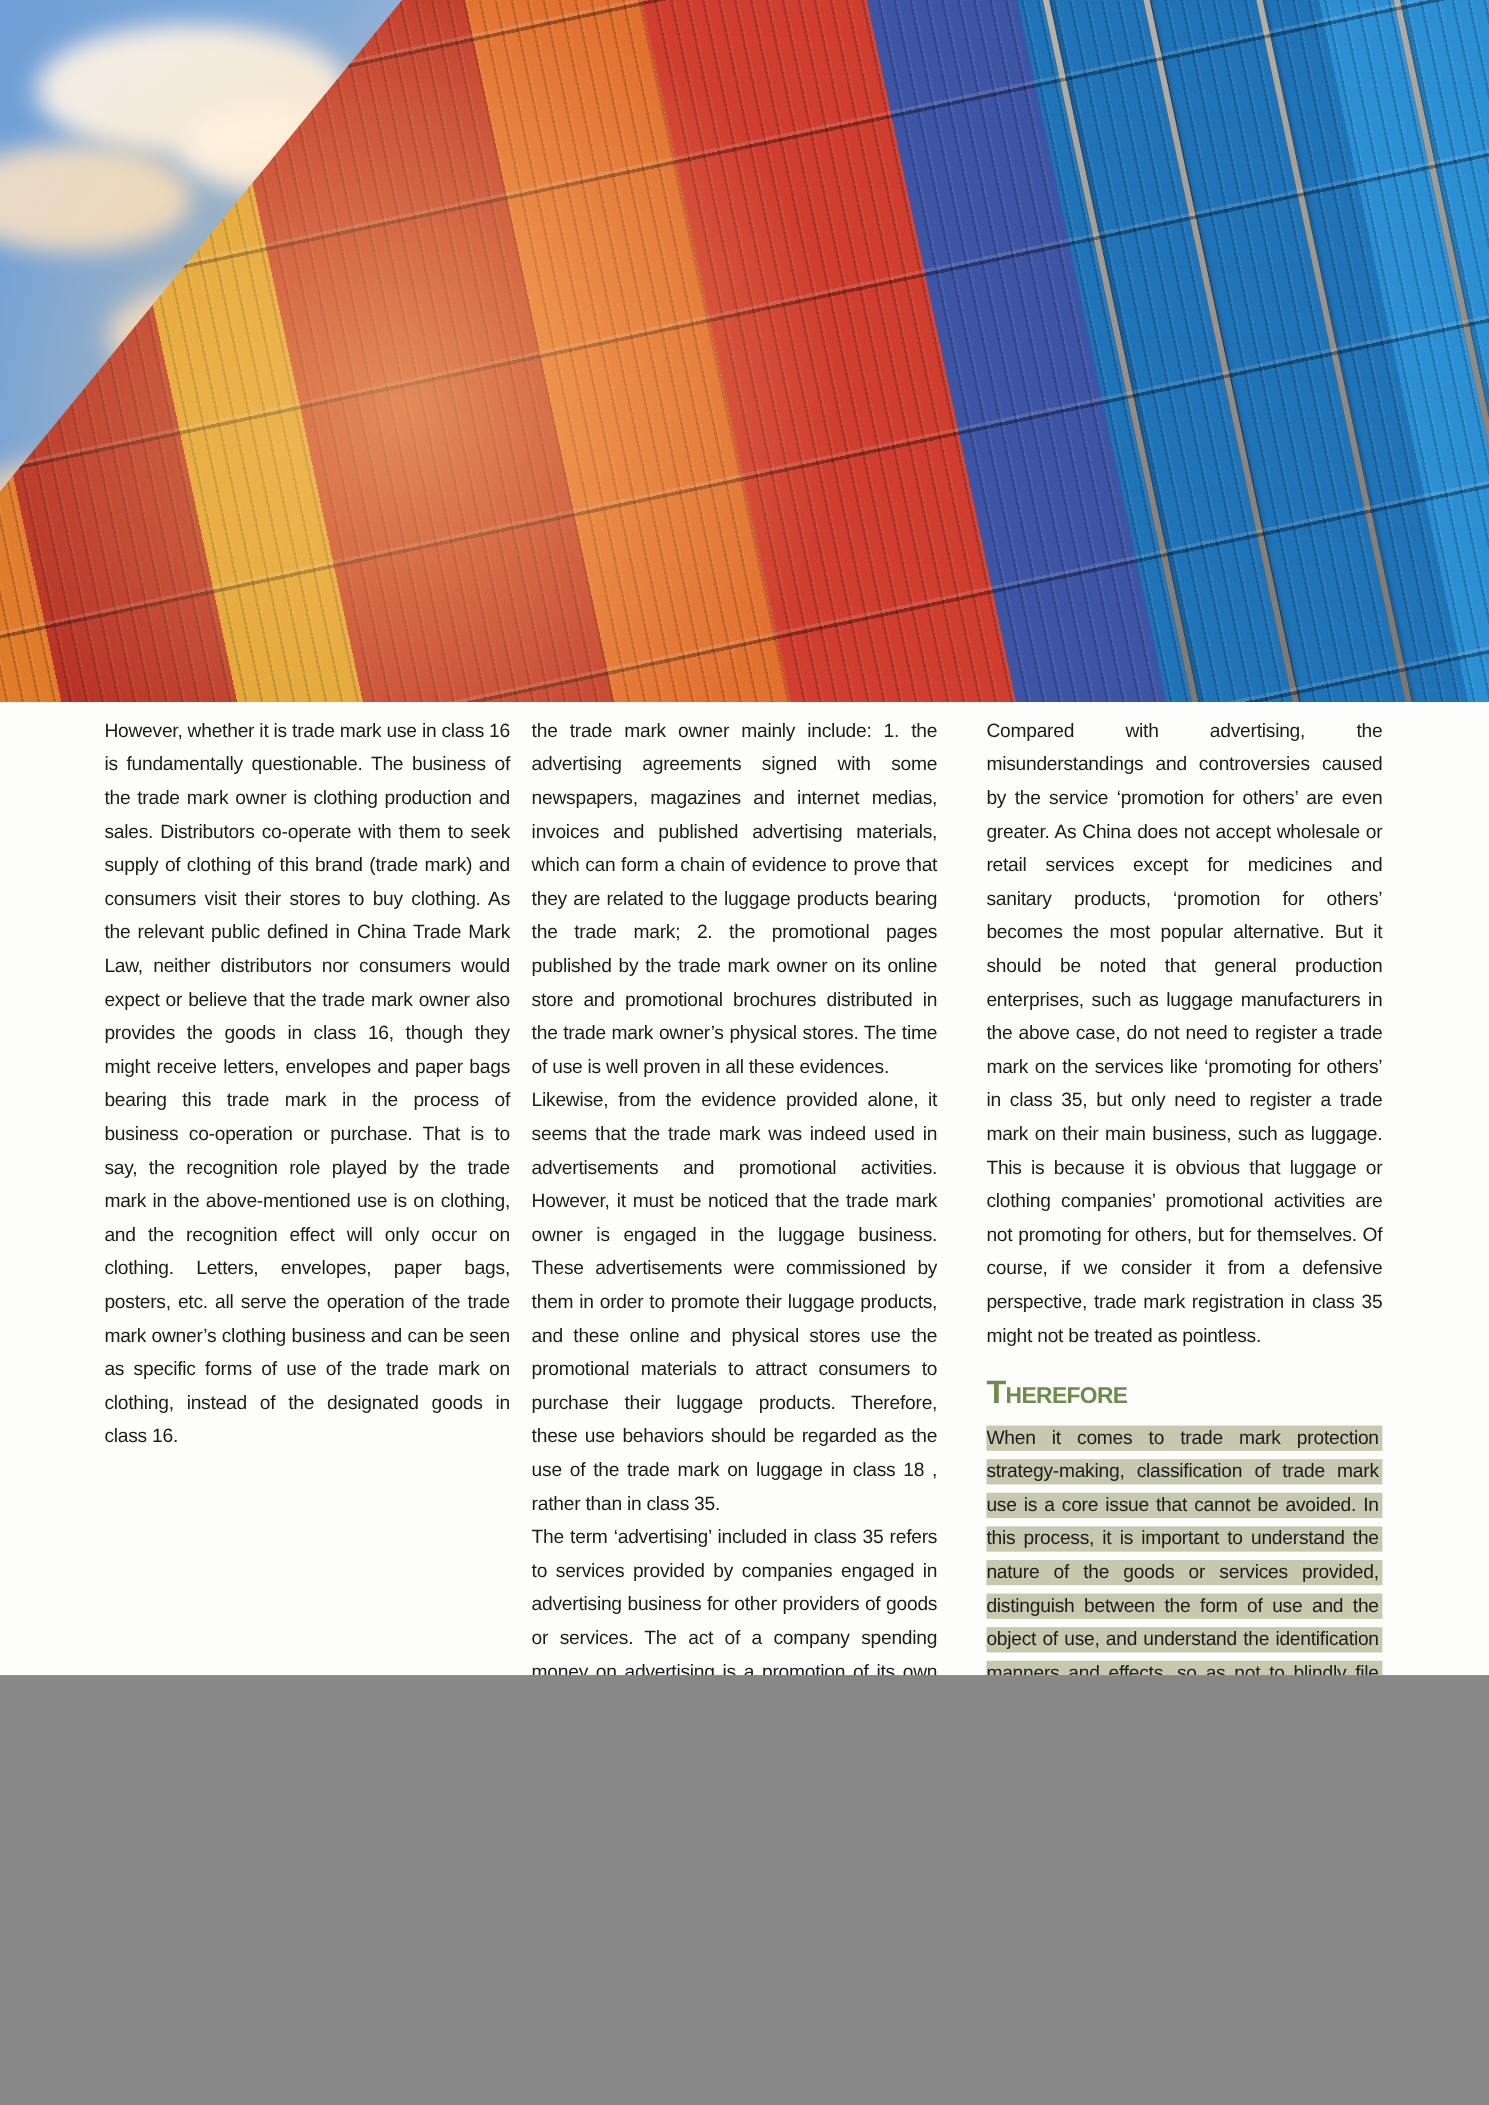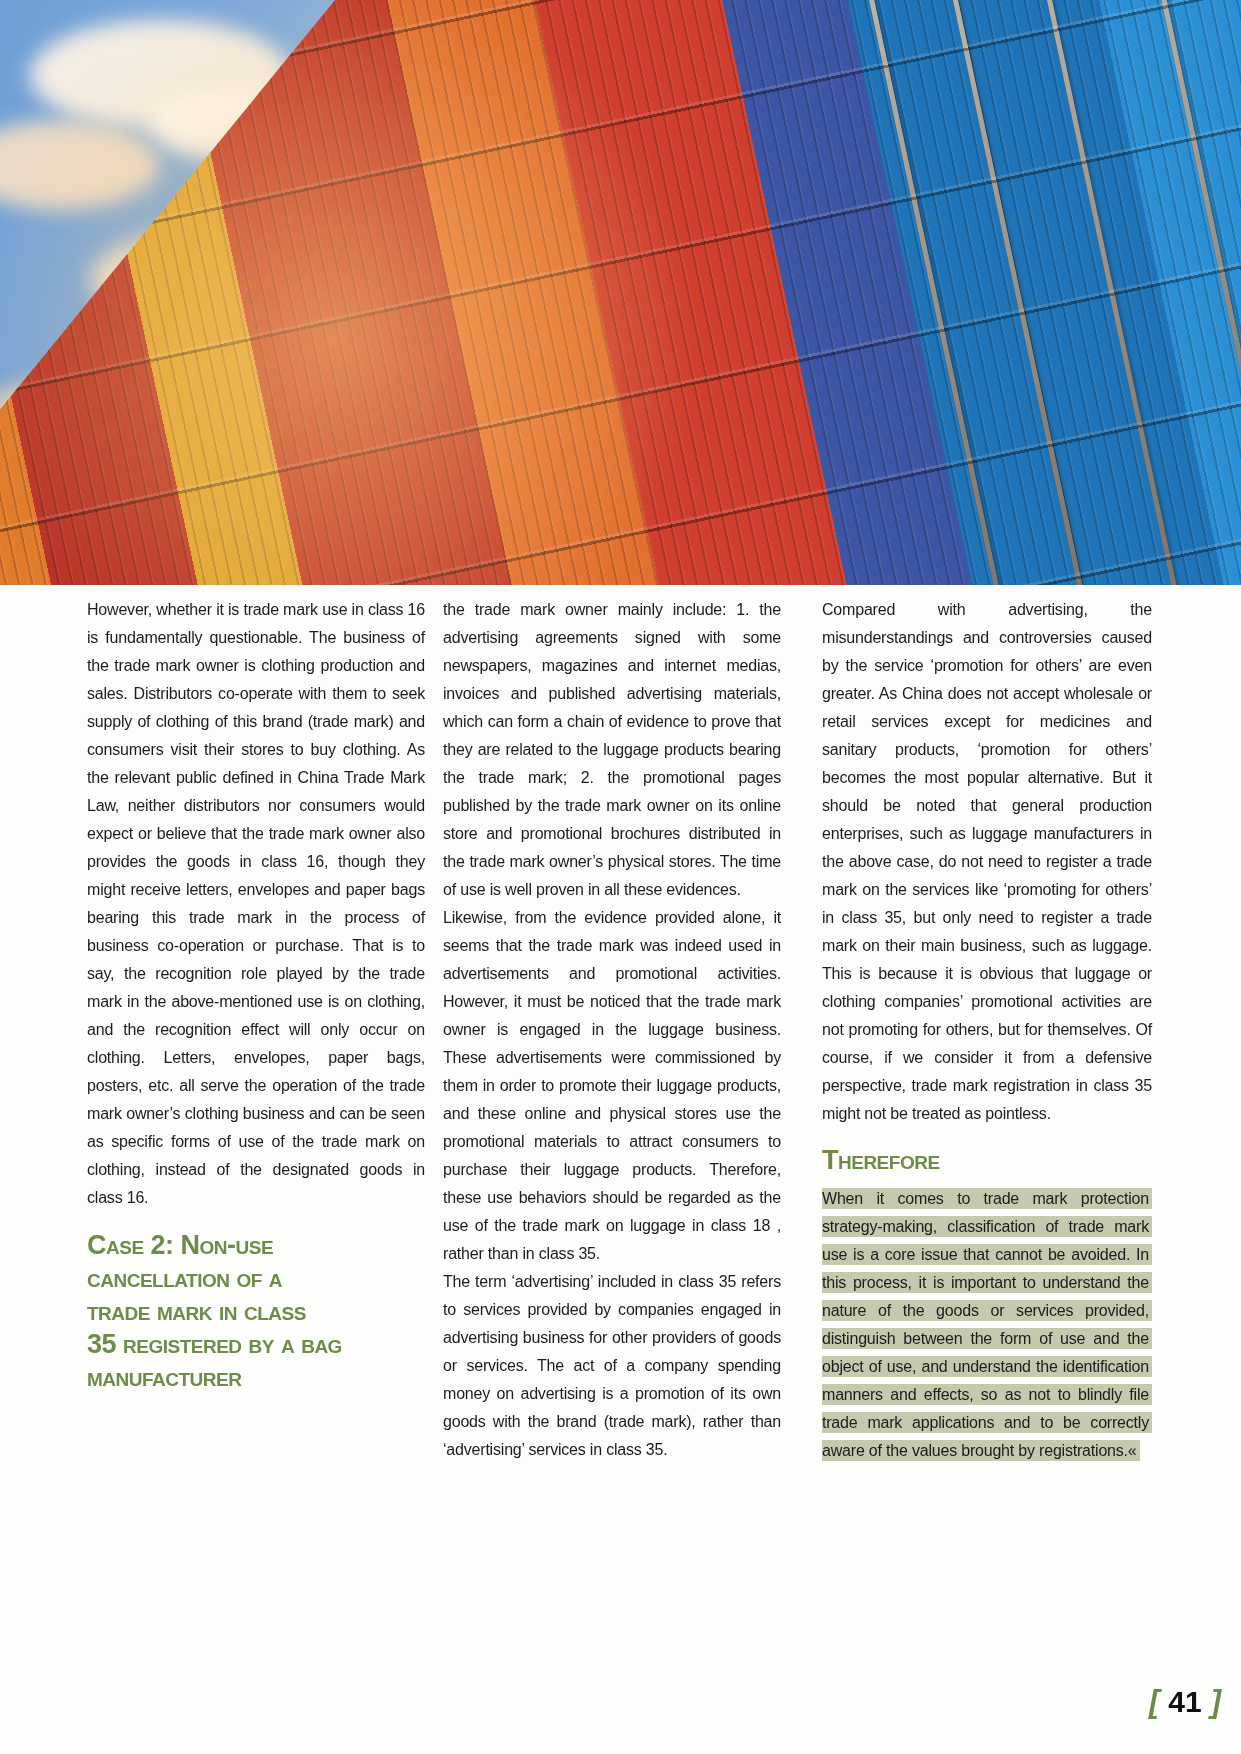--- a/index.html
+++ b/index.html
@@ -1,18 +1,18 @@
 <!DOCTYPE html>
 <html><head>
 <meta charset="utf-8">
 <style>
   * { margin:0; padding:0; box-sizing:border-box; }
   html,body { background:#888; }
   .page {
-    position:relative; width:1241px; height:1754px; margin:0 auto;
+    position:relative; width:1241px; height:1396px; margin:0 auto;
     background:#fdfdfc; overflow:hidden;
     font-family:"Liberation Sans", sans-serif;
   }
 
   
   .photo {
     position:absolute; left:0; top:0; width:1241px; height:585px; overflow:hidden;
     background:linear-gradient(108deg,#6f9fd6 0%,#7fabdc 20%,#a7bcd9 32%,#e3bd86 52%,#f2cf97 70%);
   }
   .cloud { position:absolute; border-radius:50%; filter:blur(10px); }
@@ -128,27 +128,20 @@
         <div class="rod r4"></div>
         <div class="rod r5"></div>
 
       </div>
     </div>
     <div class="glow"></div>
   </div>
 
   <div class="col col1">
     <p>However, whether it is trade mark use in class 16 is fundamentally questionable. The business of the trade mark owner is clothing production and sales. Distributors co-operate with them to seek supply of clothing of this brand (trade mark) and consumers visit their stores to buy clothing. As the relevant public defined in China Trade Mark Law, neither distributors nor consumers would expect or believe that the trade mark owner also provides the goods in class 16, though they might receive letters, envelopes and paper bags bearing this trade mark in the process of business co-operation or purchase. That is to say, the recognition role played by the trade mark in the above-mentioned use is on clothing, and the recognition effect will only occur on clothing. Letters, envelopes, paper bags, posters, etc. all serve the operation of the trade mark owner’s clothing business and can be seen as specific forms of use of the trade mark on clothing, instead of the designated goods in class 16.</p>
-    <h2 class="green-heading">
-      <div>Case 2: Non-use</div>
-      <div>cancellation of a</div>
-      <div>trade mark in class</div>
-      <div>35 registered by a bag</div>
-      <div>manufacturer</div>
-    </h2>
   </div>
 
   <div class="col col2">
     <p>the trade mark owner mainly include: 1. the advertising agreements signed with some newspapers, magazines and internet medias, invoices and published advertising materials, which can form a chain of evidence to prove that they are related to the luggage products bearing the trade mark; 2. the promotional pages published by the trade mark owner on its online store and promotional brochures distributed in the trade mark owner’s physical stores. The time of use is well proven in all these evidences.</p>
     <p>Likewise, from the evidence provided alone, it seems that the trade mark was indeed used in advertisements and promotional activities. However, it must be noticed that the trade mark owner is engaged in the luggage business. These advertisements were commissioned by them in order to promote their luggage products, and these online and physical stores use the promotional materials to attract consumers to purchase their luggage products. Therefore, these use behaviors should be regarded as the use of the trade mark on luggage in class 18 , rather than in class 35.</p>
     <p>The term ‘advertising’ included in class 35 refers to services provided by companies engaged in advertising business for other providers of goods or services. The act of a company spending money on advertising is a promotion of its own goods with the brand (trade mark), rather than ‘advertising’ services in class 35.</p>
   </div>
 
   <div class="col col3">
     <p>Compared with advertising, the misunderstandings and controversies caused by the service ‘promotion for others’ are even greater. As China does not accept wholesale or retail services except for medicines and sanitary products, ‘promotion for others’ becomes the most popular alternative. But it should be noted that general production enterprises, such as luggage manufacturers in the above case, do not need to register a trade mark on the services like ‘promoting for others’ in class 35, but only need to register a trade mark on their main business, such as luggage. This is because it is obvious that luggage or clothing companies’ promotional activities are not promoting for others, but for themselves. Of course, if we consider it from a defensive perspective, trade mark registration in class 35 might not be treated as pointless.</p>

